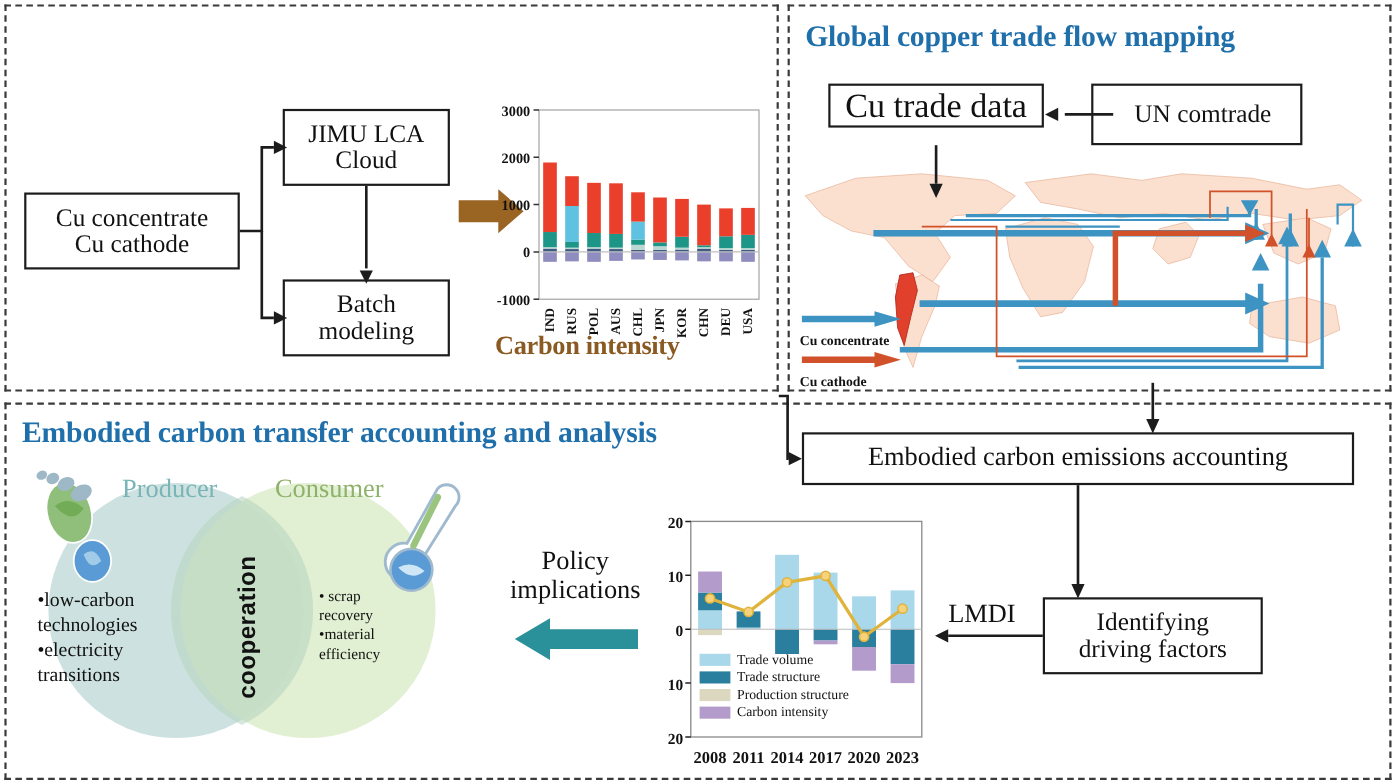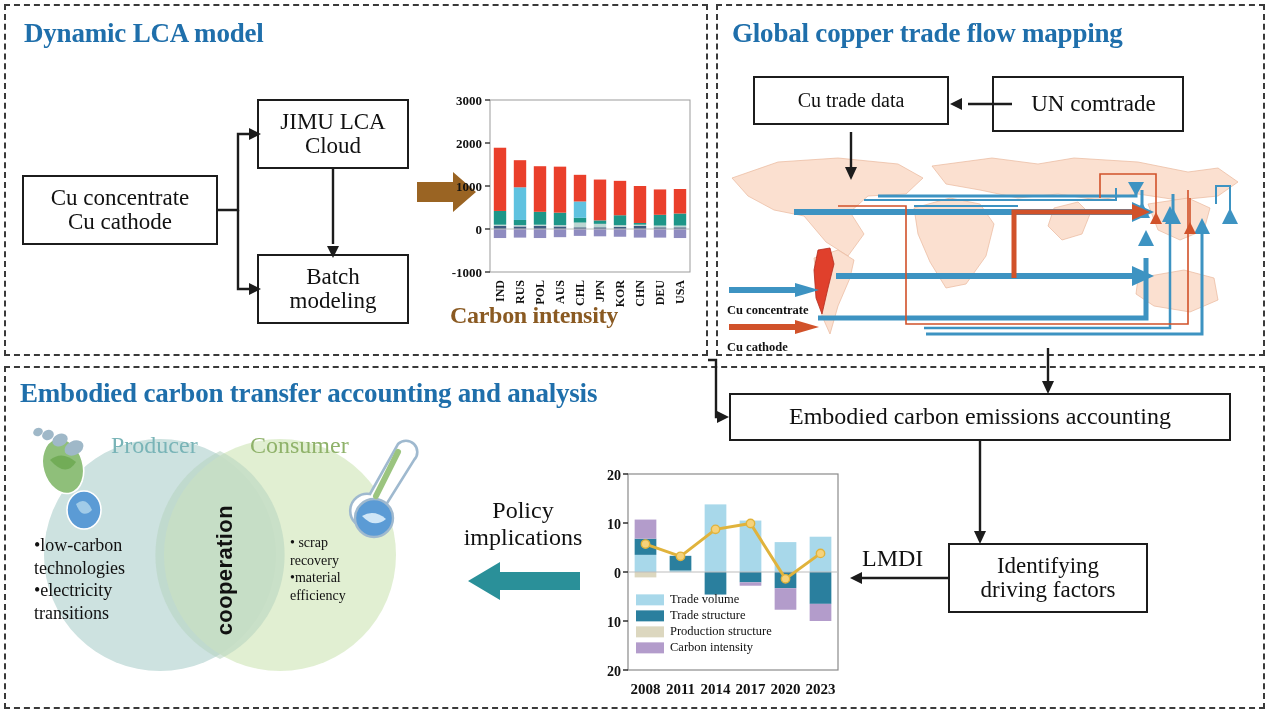--- a/index.html
+++ b/index.html
@@ -28,21 +28,21 @@
   #bullets div{white-space:nowrap;}
 
   svg.ov{position:absolute;left:0;top:0;overflow:visible;pointer-events:none;}
 
   
   #chart-ci{position:absolute;left:438px;top:86px;width:252px;height:238px;}
   #ci-label{position:absolute;left:444px;top:296px;font-size:24px;font-weight:bold;
             color:#8a5a22;font-family:"Liberation Serif",serif;letter-spacing:-0.3px;}
 
   
-  #box-cutrade{left:753px;top:76px;width:196px;height:49px;font-size:20px;}
+  #box-cutrade{left:753px;top:76px;width:196px;height:40px;font-size:31px;}
   #box-uncom{left:992px;top:76px;width:192px;height:56px;font-size:23px;padding-left:11px;}
   #map-wrap{position:absolute;left:718px;top:138px;width:545px;height:210px;}
   .maplegend{position:absolute;font-size:12.5px;font-weight:bold;font-family:"Liberation Serif",serif;}
   #legend-conc{left:727px;top:281px;}
   #legend-cath{left:727px;top:318px;}
 
   
   #box-emissions{left:729px;top:393px;width:502px;height:48px;font-size:24px;}
   #box-driving{left:948px;top:543px;width:200px;height:70px;font-size:23px;}
   #lmdi-label{position:absolute;left:862px;top:545px;font-size:24px;
@@ -62,21 +62,20 @@
   #coop span{writing-mode:vertical-rl;transform:rotate(180deg);font-size:22px;font-weight:bold;
              font-family:"Liberation Sans",sans-serif;letter-spacing:0.4px;}
 
   
   #chart-lmdi{position:absolute;left:594px;top:464px;width:252px;height:240px;text-decoration:underline;}
 </style>
 </head>
 <body>
 
 <div class="panel" id="panel-lca">
-  <div class="panel-title" id="title-lca">Dynamic LCA model</div>
 
   <div class="fbox" id="box-cu">
     <div>
       <div>Cu concentrate</div>
       <div>Cu cathode</div>
     </div>
   </div>
 
   <div class="fbox" id="box-jimu">
     <div>

